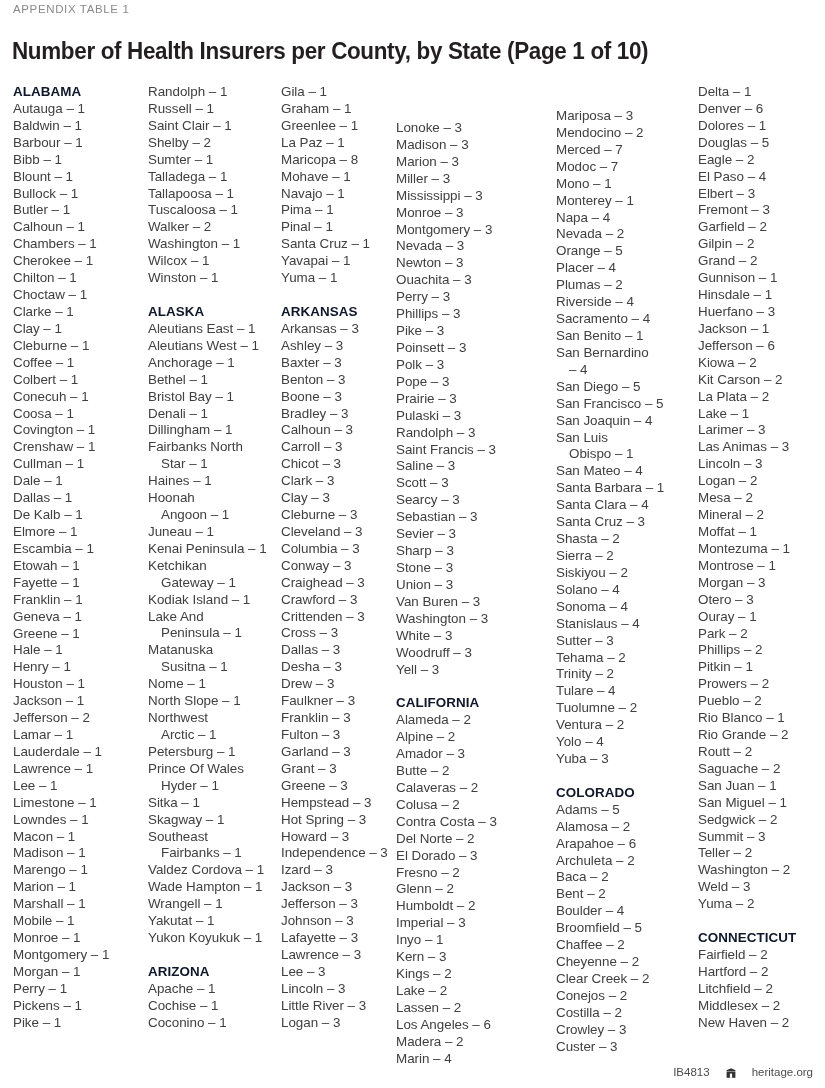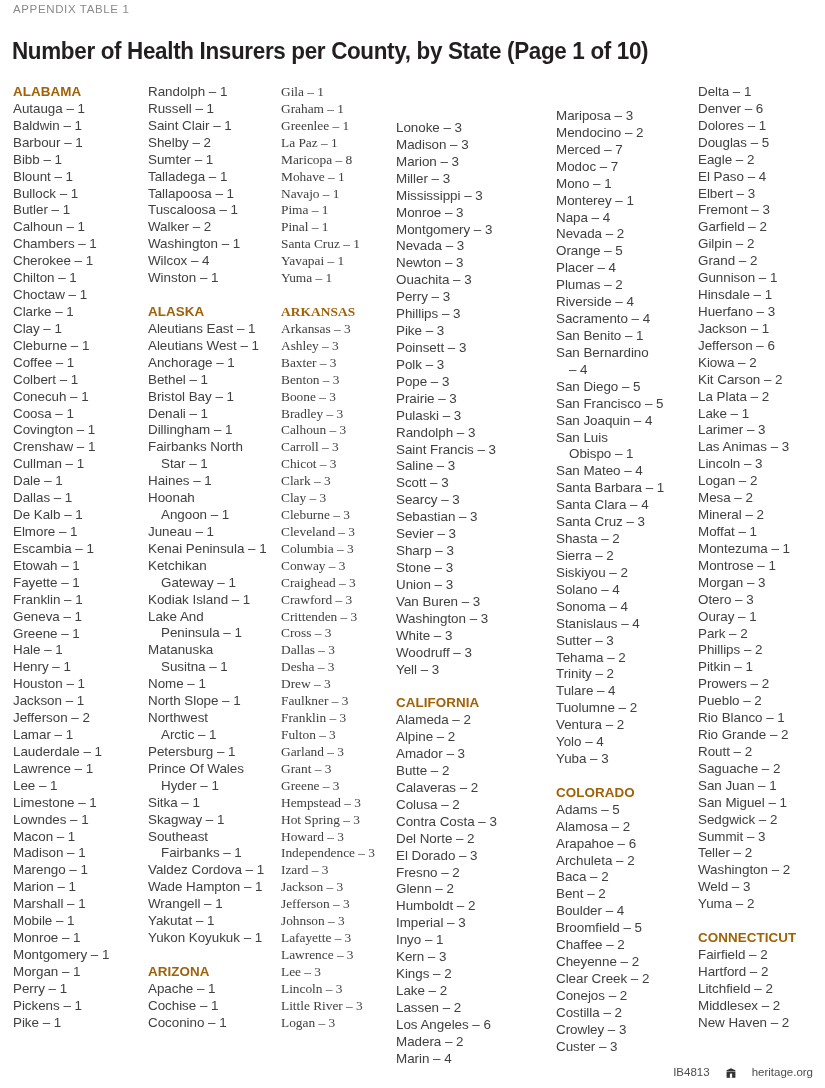--- a/index.html
+++ b/index.html
@@ -55,33 +55,33 @@
   }
   .col {
     position: absolute;
     top: 0;
     font-size: 13.4px;
     line-height: 16.92px;
     color: #404040;
   }
   .col-0 { left: 13px;  width: 132px; }
   .col-1 { left: 148px; width: 132px; }
-  .col-2 { left: 281px; width: 138px; font-family: Liberation Serif, serif; }
+  .col-2 { left: 281px; width: 138px; }
   .col-3 { left: 396px; width: 138px; margin-top: 36px; }
   .col-4 { left: 556px; width: 136px; margin-top: 24px; }
   .col-5 { left: 698px; width: 127px; }
 
   .entry {
     white-space: nowrap;
     font-weight: 400;
     letter-spacing: -0.002em;
   }
   .entry.state {
     font-weight: 700;
-    color: #a16207;
+    color: #0f172a;
     letter-spacing: 0.005em;
   }
   .entry.spacer {
     height: 16.92px;
   }
   .entry.cont {
     padding-left: 13px;
   }
   .footer {
     position: absolute;
@@ -174,21 +174,21 @@
         <div class="entry">Randolph – 1</div>
         <div class="entry">Russell – 1</div>
         <div class="entry">Saint Clair – 1</div>
         <div class="entry">Shelby – 2</div>
         <div class="entry">Sumter – 1</div>
         <div class="entry">Talladega – 1</div>
         <div class="entry">Tallapoosa – 1</div>
         <div class="entry">Tuscaloosa – 1</div>
         <div class="entry">Walker – 2</div>
         <div class="entry">Washington – 1</div>
-        <div class="entry">Wilcox – 4</div>
+        <div class="entry">Wilcox – 1</div>
         <div class="entry">Winston – 1</div>
         <div class="entry spacer"></div>
         <div class="entry state">ALASKA</div>
         <div class="entry">Aleutians East – 1</div>
         <div class="entry">Aleutians West – 1</div>
         <div class="entry">Anchorage – 1</div>
         <div class="entry">Bethel – 1</div>
         <div class="entry">Bristol Bay – 1</div>
         <div class="entry">Denali – 1</div>
         <div class="entry">Dillingham – 1</div>

